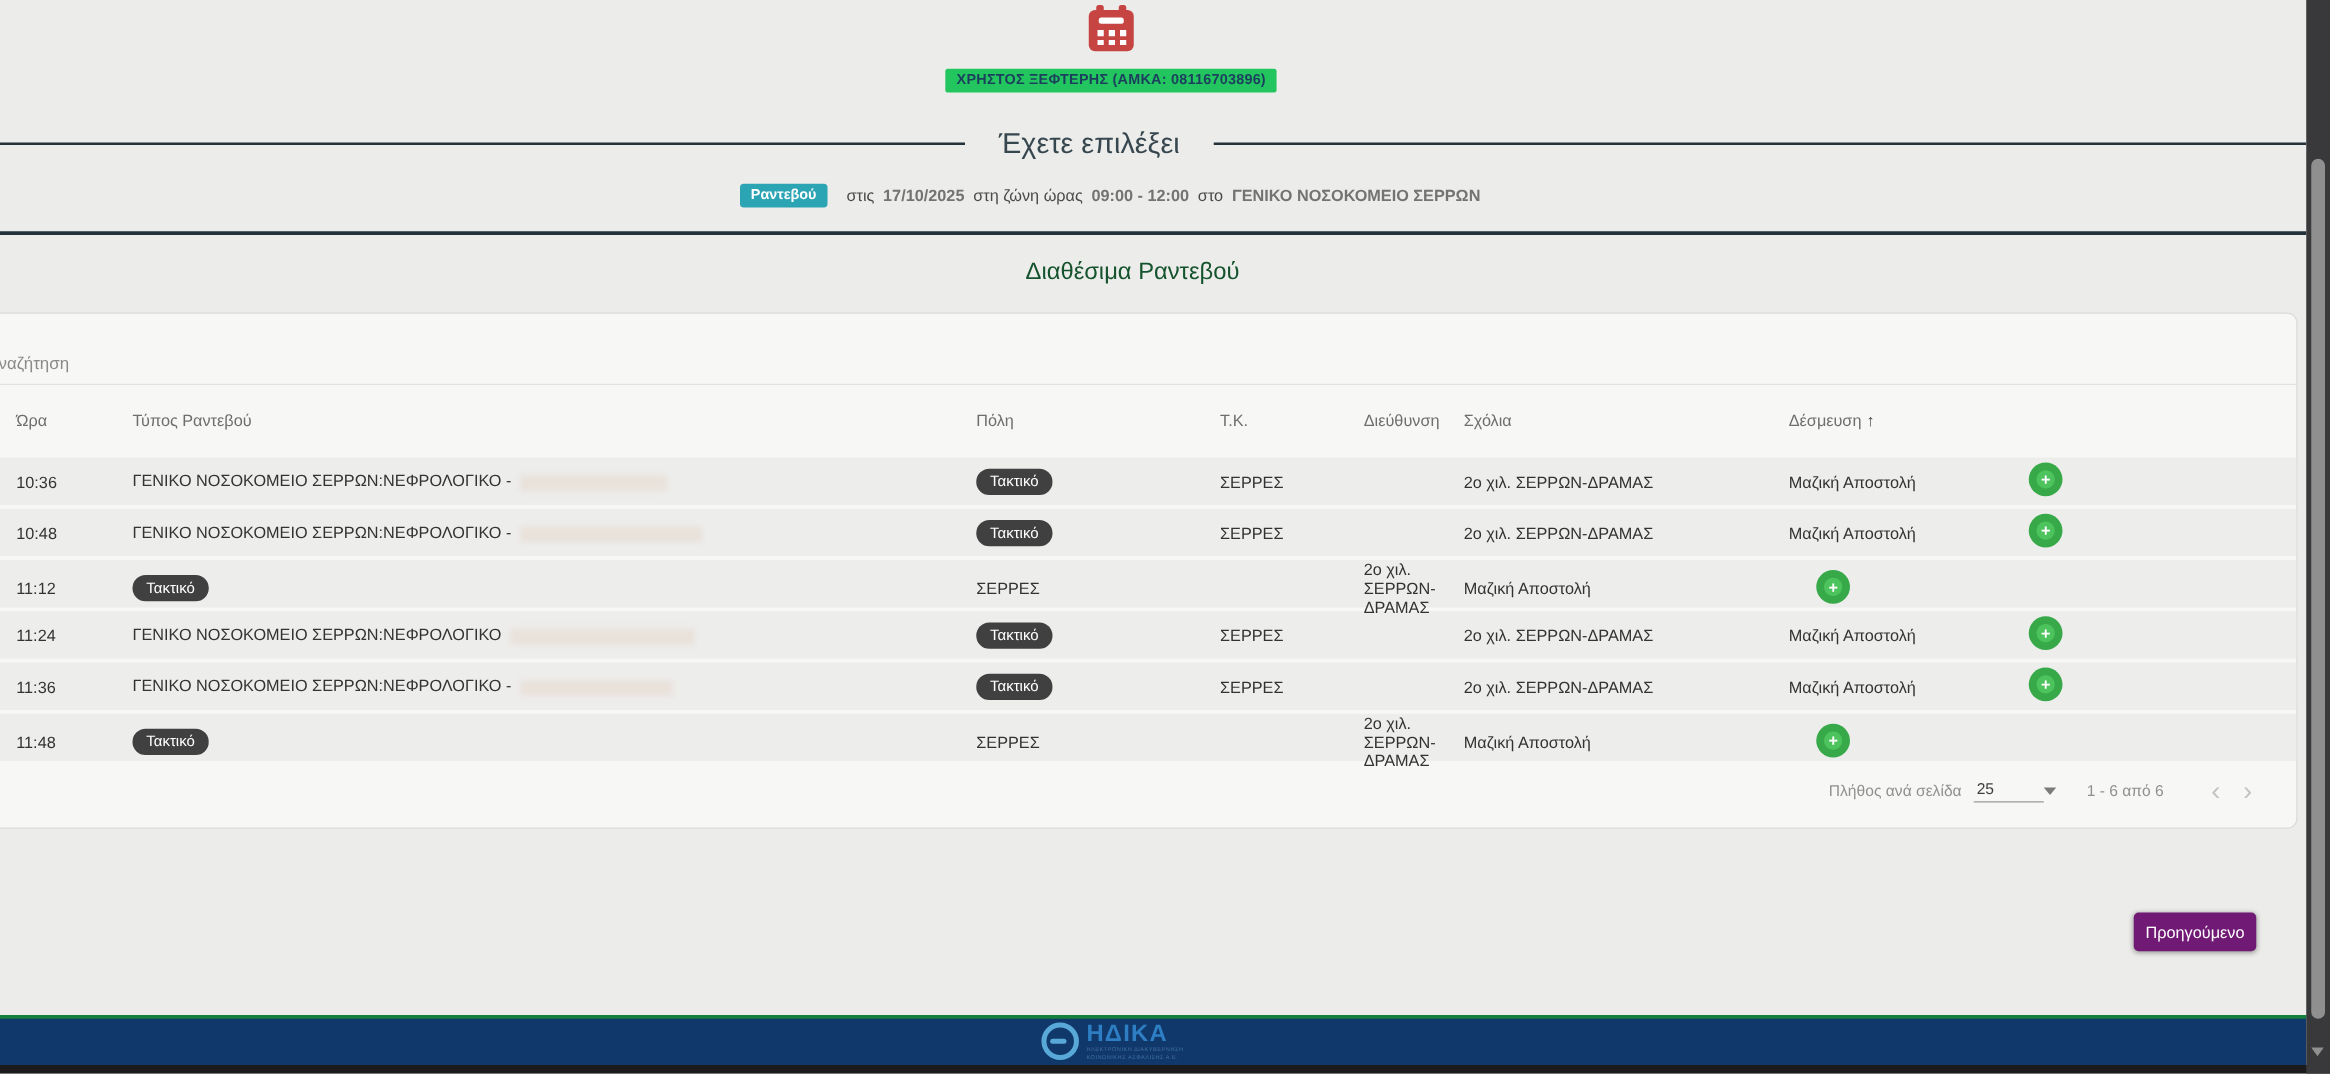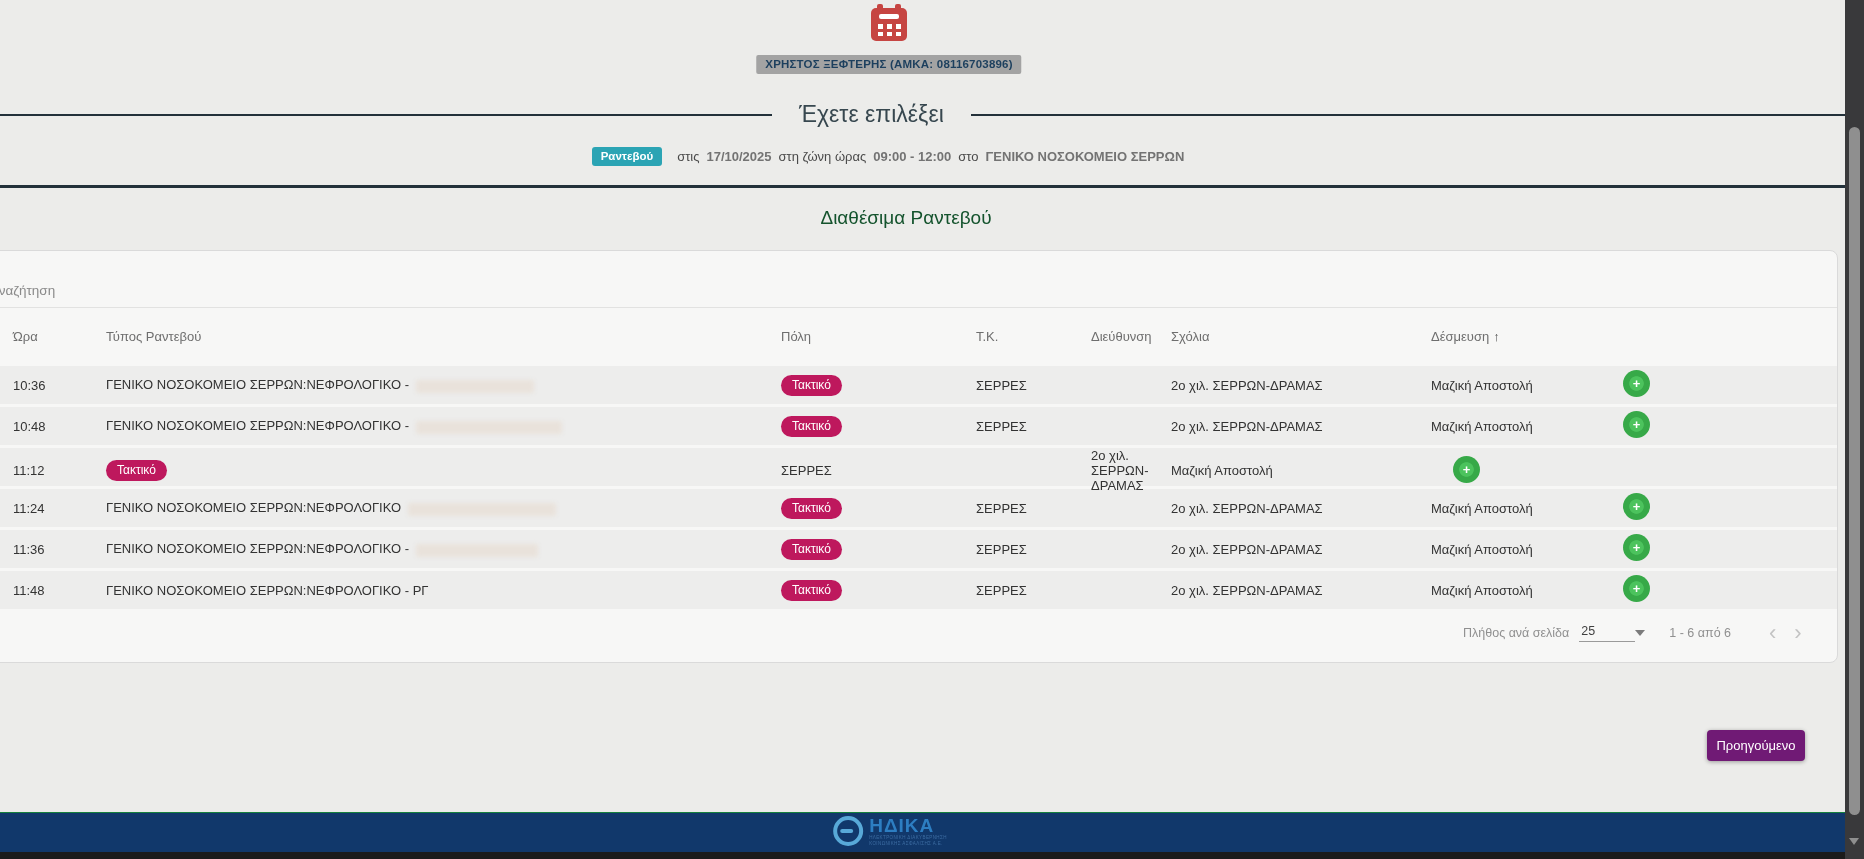--- a/index.html
+++ b/index.html
@@ -14,21 +14,21 @@
   .cal:before { content:""; position:absolute; left:6px; top:-4px; width:6px; height:8px; background:#c64542; border-radius:2px; box-shadow:18px 0 0 #c64542; }
   .cal-slot { position:absolute; left:8px; top:6px; width:20px; height:5px; background:#ffffff; border-radius:2px; }
   .cal-dots { position:absolute; left:7px; top:16px; width:24px; height:12px;
     background-image:
       linear-gradient(#fff,#fff), linear-gradient(#fff,#fff), linear-gradient(#fff,#fff),
       linear-gradient(#fff,#fff), linear-gradient(#fff,#fff), linear-gradient(#fff,#fff);
     background-size:5px 5px; background-repeat:no-repeat;
     background-position:0 0, 9px 0, 18px 0, 0 8px, 9px 8px, 18px 8px; }
 
   .patient-badge { position:absolute; left:889px; top:55px; transform:translateX(-50%);
-    background:#a3a3a3; color:#1c3f5e; font-size:11.5px; font-weight:bold;
+    background:#22c55e; color:#1c3f5e; font-size:11.5px; font-weight:bold;
     padding:3px 9px 4px; border-radius:2px; white-space:nowrap; letter-spacing:.2px; }
 
   
   .sel-heading { position:absolute; left:0; top:101px; width:1845px; display:flex; align-items:center; }
   .hline-l { width:772px; height:2px; background:#23313a; }
   .hline-r { flex:1; height:2px; background:#23313a; }
   .sel-heading-text { margin:0 27px; font-size:23px; font-weight:500; color:#37474f; white-space:nowrap; }
 
   
   .appt-line { position:absolute; left:0; top:147px; width:1780px; display:flex; justify-content:center; align-items:center; font-size:13px; color:#4a4a4a; }
@@ -52,21 +52,21 @@
   .thead, .trow { display:grid; grid-template-columns:119px 675px 195px 115px 80px 260px 170px 1fr; align-items:center; }
   .thead { height:56px; font-size:13px; color:#6e6e6e; }
   .thead .c, .trow .c { padding-right:8px; }
   .c-time { padding-left:26px; }
   .rows { margin-top:2px; }
   .trow { height:38px; margin-bottom:3px; background:#ededec; font-size:13px; color:#333; }
   .sort-arrow { margin-left:4px; color:#4a4a4a; font-size:13px; }
 
   .redact { display:inline-block; height:13px; background:#e9e2db; filter:blur(2px); border-radius:2px; vertical-align:middle; margin-left:7px; }
 
-  .badge-green { display:inline-block; background:#be185d; color:#fff; font-size:12px; padding:3px 11px 4px; border-radius:11px; }
+  .badge-green { display:inline-block; background:#404040; color:#fff; font-size:12px; padding:3px 11px 4px; border-radius:11px; }
 
   .book-btn { width:27px; height:27px; margin-left:22px; border:none; cursor:pointer; border-radius:50%;
     background:radial-gradient(circle, #4cc35d 0 36%, #37a948 40%); position:relative; }
   .book-btn .plus { position:absolute; left:0; top:0; width:100%; height:100%; display:flex; align-items:center; justify-content:center;
     color:#fff; font-size:13px; font-weight:bold; line-height:1; }
 
   
   .paginator { position:absolute; left:1476px; top:362px; height:40px; display:flex; align-items:center; font-size:12.5px; color:#909090; }
   .pp-label { margin-right:10px; }
   .pp-select { display:flex; align-items:flex-end; border-bottom:1px solid #9a9a9a; padding:0 6px 3px 2px; width:56px; justify-content:space-between; color:#3f3f3f; cursor:pointer;gap:40px; }
@@ -74,21 +74,21 @@
   .pp-range { margin-left:34px; }
   .chev { background:none; border:none; font-size:22px; color:#c3c3c3; cursor:pointer; line-height:1; font-family:"Liberation Sans",sans-serif; }
   .chev-prev { margin-left:38px; }
   .chev-next { margin-left:18px; }
 
   .prev-button { position:absolute; left:1707px; top:730px; width:98px; height:31px; background:#701a75; color:#fff;
     border:none; border-radius:4px; font-size:13px; font-family:"Liberation Sans",sans-serif; cursor:pointer;
     box-shadow:0 1px 4px rgba(0,0,0,.35); }
 
   
-  .footer { position:absolute; left:0; top:812px; width:1845px; height:40px; background:#11386b; border-top:1px solid #15803d; }
+  .footer { position:absolute; left:0; top:812px; width:1845px; height:40px; background:#11386b; border-top:3px solid #15803d; }
   .footer-logo { position:absolute; left:890px; top:3px; transform:translateX(-50%); display:flex; align-items:center; }
   .logo-orb { width:30px; height:30px; border-radius:50%; border:4px solid #58a9d8; position:relative; margin-right:6px; }
   .logo-orb:before { content:""; position:absolute; left:3px; top:9px; width:13px; height:4px; background:#58a9d8; border-radius:2px; }
   .logo-text-col { display:flex; flex-direction:column; }
   .logo-name { font-size:19px; font-weight:bold; color:#2d7ec2; letter-spacing:1px; line-height:1; }
   .logo-sub { font-size:4.5px; color:#3d6da3; letter-spacing:.4px; line-height:1.3; }
   .bottom-strip { position:absolute; left:0; top:852px; width:1864px; height:7px; background:#1b1b1b; }
 
   
   .scrollbar { position:absolute; right:0; top:0; width:19px; height:859px; background:#39393b; }
@@ -191,21 +191,20 @@
         <div class="c"><span>ΓΕΝΙΚΟ ΝΟΣΟΚΟΜΕΙΟ ΣΕΡΡΩΝ:ΝΕΦΡΟΛΟΓΙΚΟ -</span><span class="redact" style="width: 122px;"></span></div>
         <div class="c"><span class="badge-green">Τακτικό</span></div>
         <div class="c">ΣΕΡΡΕΣ</div>
         <div class="c"></div>
         <div class="c">2ο χιλ. ΣΕΡΡΩΝ-ΔΡΑΜΑΣ</div>
         <div class="c">Μαζική Αποστολή</div>
         <div class="c"><button class="book-btn"><span class="plus">+</span></button></div>
       </div>
       <div class="trow">
         <div class="c c-time">11:48</div>
-        <div class="c"><span>ΓΕΝΙΚΟ ΝΟΣΟΚΟΜΕΙΟ ΣΕΡΡΩΝ:ΝΕΦΡΟΛΟΓΙΚΟ - ΡΓ</span></div>
         <div class="c"><span class="badge-green">Τακτικό</span></div>
         <div class="c">ΣΕΡΡΕΣ</div>
         <div class="c"></div>
         <div class="c">2ο χιλ. ΣΕΡΡΩΝ-ΔΡΑΜΑΣ</div>
         <div class="c">Μαζική Αποστολή</div>
         <div class="c"><button class="book-btn"><span class="plus">+</span></button></div>
       </div>
     </div>
 
   <div class="paginator">

